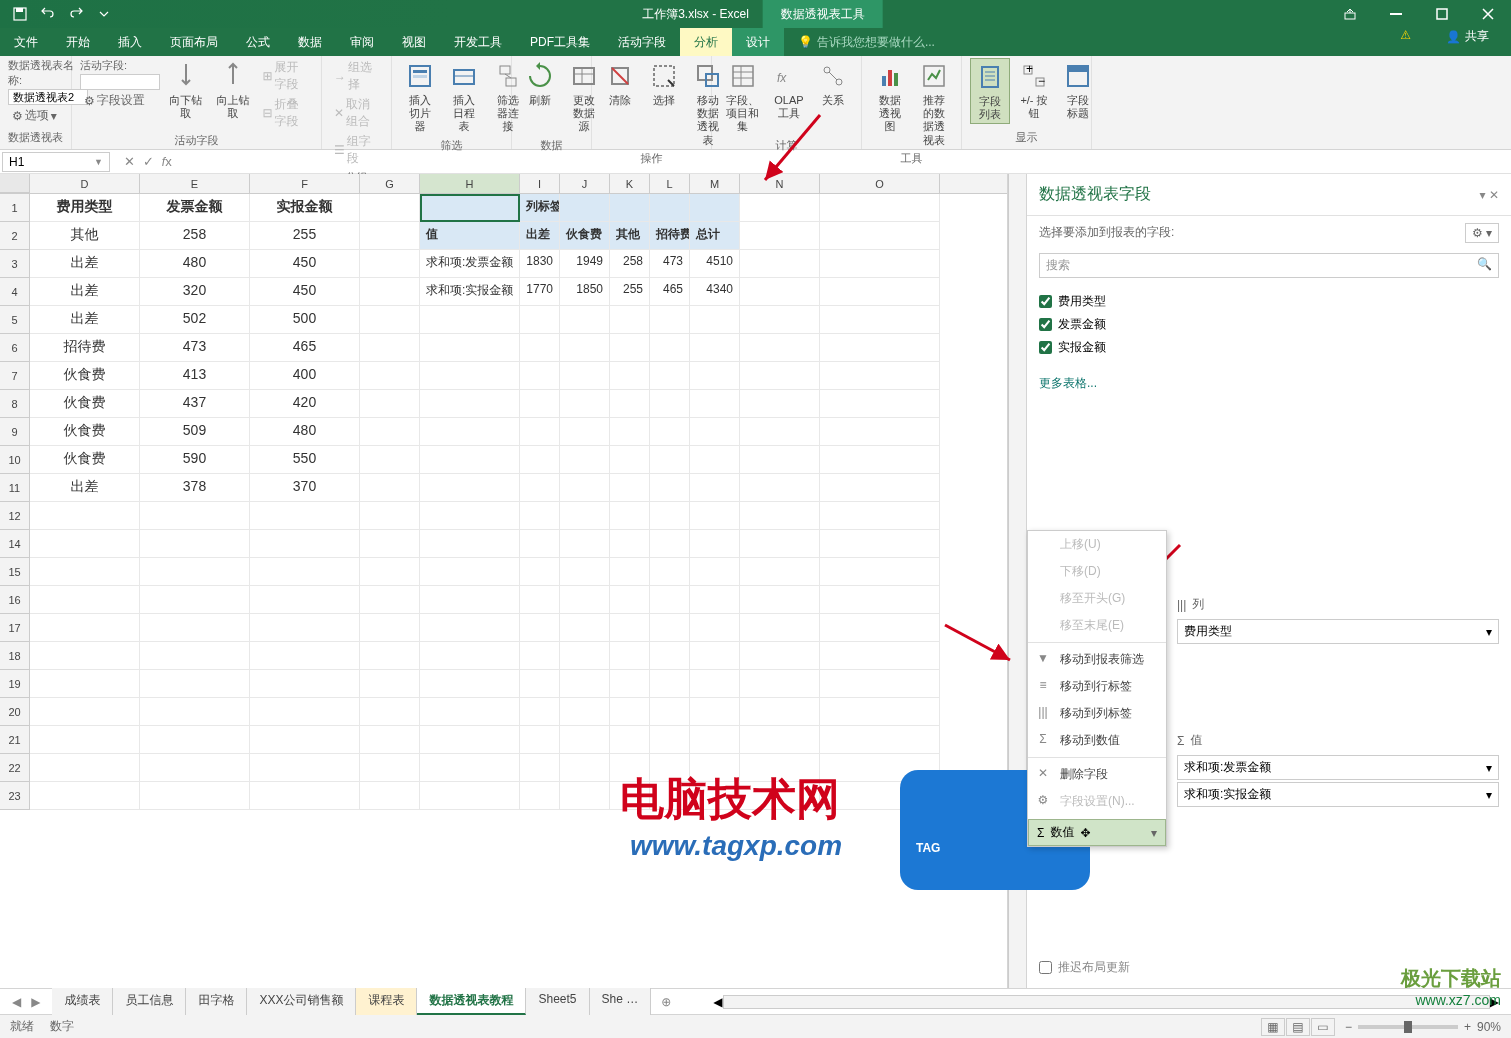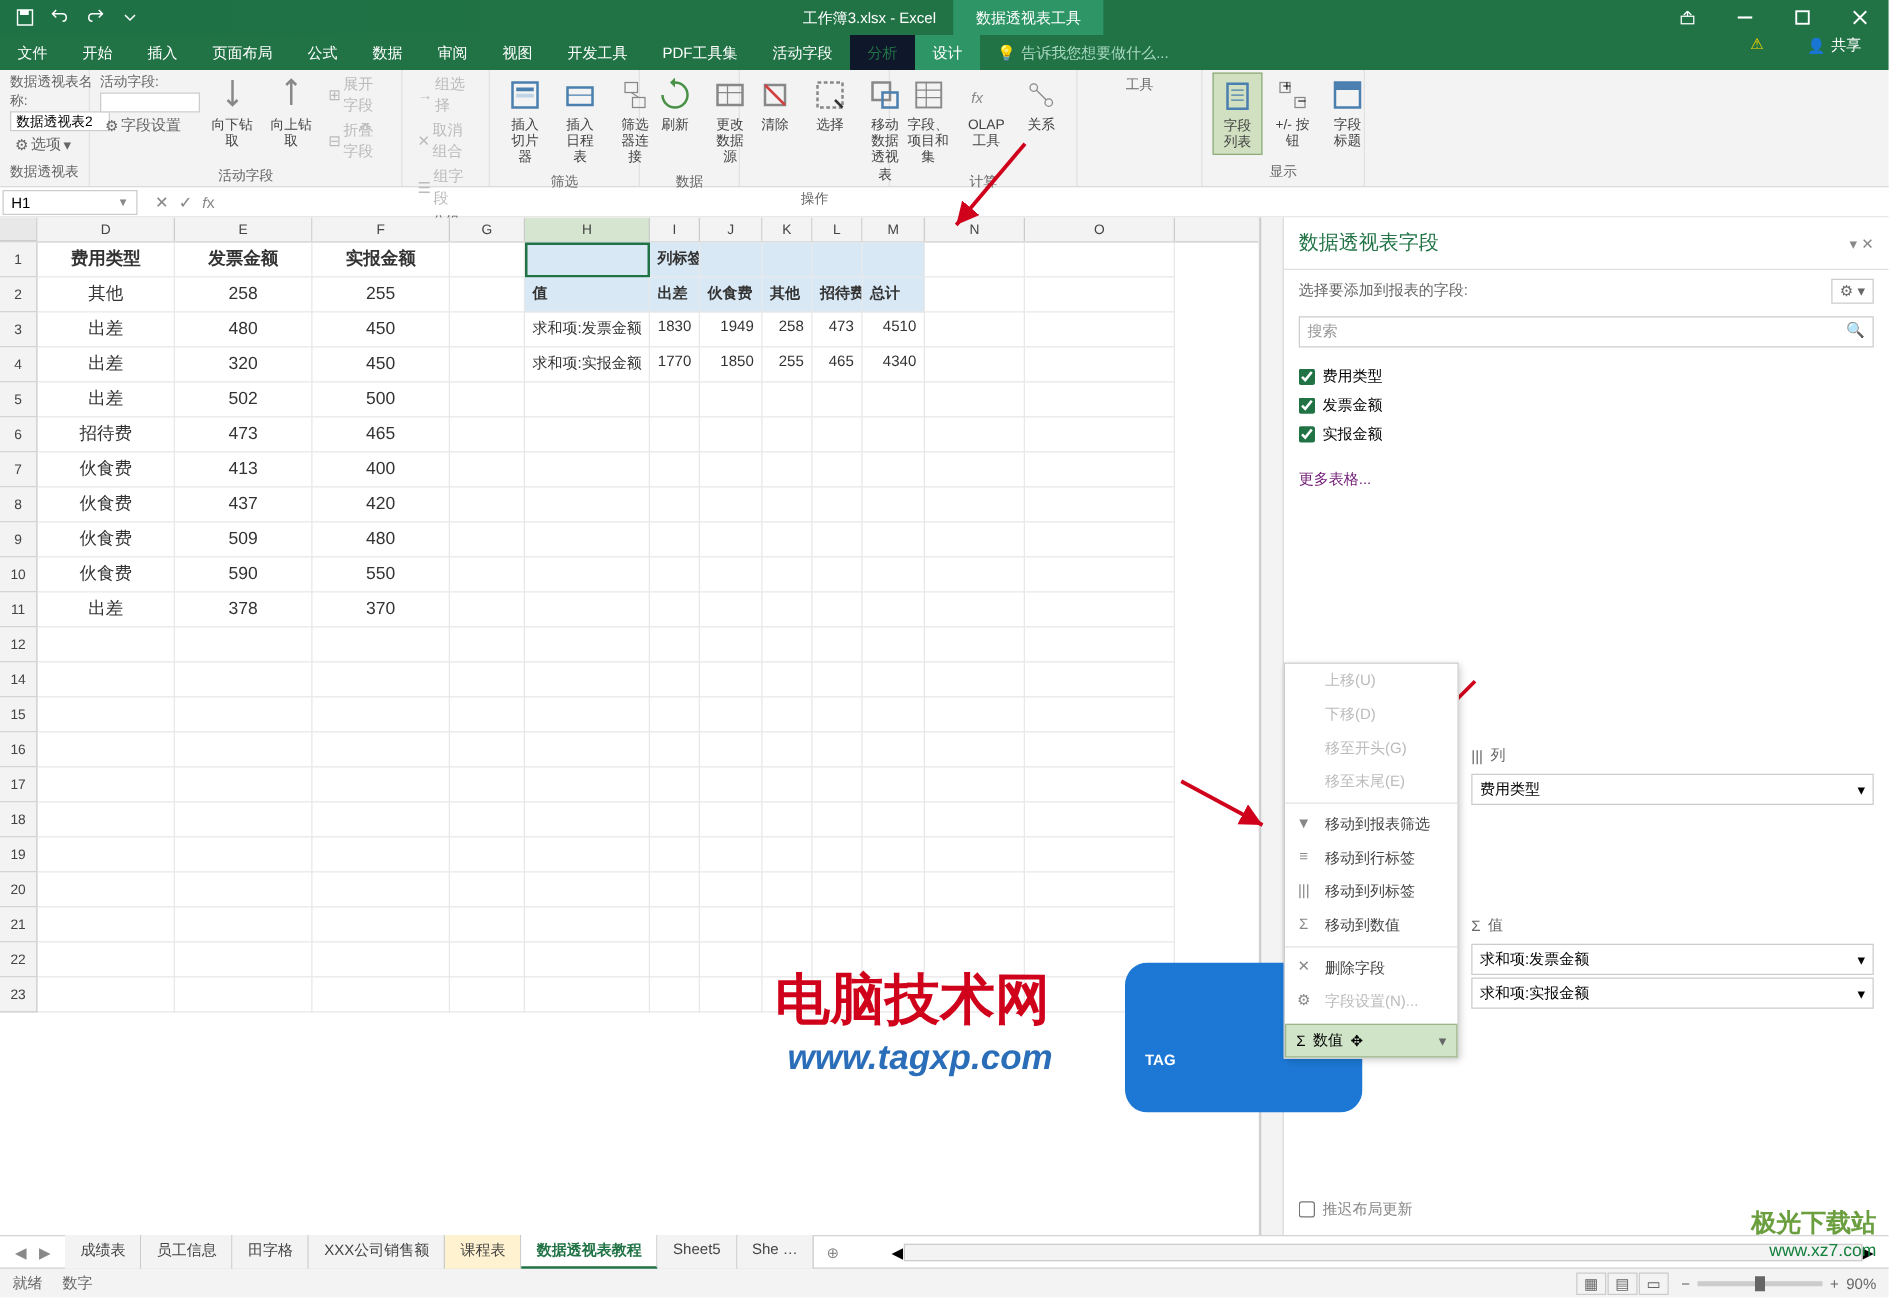--- a/index.html
+++ b/index.html
@@ -9,21 +9,21 @@
 .titlebar .qat-btn{width:24px;height:22px;display:flex;align-items:center;justify-content:center;cursor:pointer}
 .titlebar-center{position:absolute;left:50%;transform:translateX(-50%);display:flex;gap:0}
 .titlebar-title{padding:6px 14px;color:#fff}
 .titlebar-context{background:#2e9666;padding:6px 18px}
 .titlebar-right{position:absolute;right:0;display:flex}
 .win-btn{width:46px;height:28px;display:flex;align-items:center;justify-content:center;cursor:pointer}
 .tabs{height:28px;background:#217346;display:flex;align-items:stretch;color:#fff;position:relative}
 .tab{padding:0 14px;display:flex;align-items:center;cursor:pointer}
 .tab.active{background:#f3f3f3;color:#217346}
 .tab.context{background:#2e9666}
-.tab.context.active{background:#0f172a;color:#217346}
+.tab.context.active{background:#fef9c3;color:#217346}
 .tell-me{margin-left:14px;color:#a8d8c0;display:flex;align-items:center;gap:4px}
 .share{position:absolute;right:12px;color:#fff;display:flex;align-items:center;gap:4px;padding:0 10px}
 .warn-icon{position:absolute;right:100px;color:#ffd700;display:flex;align-items:center}
 .ribbon{height:94px;background:#f3f3f3;border-bottom:1px solid #d4d4d4;display:flex}
 .ribbon-group{border-right:1px solid #e1e1e1;padding:2px 8px;display:flex;flex-direction:column}
 .ribbon-group-content{flex:1;display:flex;align-items:flex-start;gap:4px}
 .ribbon-group-label{text-align:center;color:#666;font-size:11px;padding:2px 0}
 .ribbon-btn{display:flex;flex-direction:column;align-items:center;padding:2px 4px;cursor:pointer;min-width:40px}
 .ribbon-btn.active{background:#d0e0c0;border:1px solid #8fab7a}
 .ribbon-btn .icon{width:32px;height:32px;display:flex;align-items:center;justify-content:center}
@@ -58,21 +58,21 @@
 .pane-header{padding:10px 12px;display:flex;justify-content:space-between;align-items:center;border-bottom:1px solid #e1e1e1}
 .pane-title{font-size:16px;color:#217346}
 .pane-controls{display:flex;gap:2px}
 .pane-gear{border:1px solid #ccc;padding:2px 6px;cursor:pointer;color:#666}
 .pane-sub{padding:8px 12px;color:#666;font-size:12px}
 .pane-search{margin:4px 12px;border:1px solid #ccc;display:flex;padding:3px 6px;color:#999}
 .pane-search span:first-child{flex:1}
 .field-list{padding:8px 12px;flex:0 0 auto}
 .field-item{display:flex;align-items:center;gap:6px;padding:3px 0;font-size:13px}
 .field-item input{accent-color:#217346}
-.more-tables{padding:8px 12px;color:#701a75;cursor:pointer}
+.more-tables{padding:8px 12px;color:#0f766e;cursor:pointer}
 .context-menu{position:absolute;background:#fff;border:1px solid #ccc;box-shadow:2px 2px 6px rgba(0,0,0,0.2);z-index:100;min-width:140px}
 .menu-item{padding:5px 12px 5px 32px;position:relative;cursor:pointer;color:#444;font-size:12px}
 .menu-item.disabled{color:#bbb}
 .menu-item .mi-icon{position:absolute;left:8px;top:5px;color:#888;width:14px;text-align:center}
 .menu-sep{height:1px;background:#e1e1e1;margin:3px 0}
 .value-row{background:#d0e4c8;border:1px solid #9db68d;padding:4px 8px;display:flex;align-items:center;gap:6px;margin-top:4px}
 .value-row .vr-arrow{margin-left:auto;color:#666}
 .area-title{display:flex;align-items:center;gap:6px;color:#666;padding:4px 0}
 .area-item{border:1px solid #ccc;background:#fff;padding:3px 6px;display:flex;justify-content:space-between;align-items:center;margin:2px 0;font-size:12px}
 .defer{display:flex;align-items:center;gap:6px;padding:8px 0;color:#888;font-size:12px}
@@ -375,20 +375,41 @@
               <path d="M10 10 L18 18" stroke="#888"></path>
             </svg>
           </div>
           <div class="label">关系</div>
         </div>
     </div>
     <div class="ribbon-group-label">计算</div>
   </div>
 
   <div class="ribbon-group" style="width:100px">
+    <div class="ribbon-group-content">
+      <div class="ribbon-btn">
+          <div class="icon">
+            <svg width="28" height="28">
+              <rect x="6" y="14" width="4" height="10" fill="#4a7fb0"></rect>
+              <rect x="12" y="8" width="4" height="16" fill="#d04040"></rect>
+              <rect x="18" y="11" width="4" height="13" fill="#4a9148"></rect>
+            </svg>
+          </div>
+          <div class="label">数据透视图</div>
+        </div>
+      <div class="ribbon-btn">
+          <div class="icon">
+            <svg width="28" height="28">
+              <rect x="4" y="4" width="20" height="20" fill="none" stroke="#888" stroke-width="1.5"></rect>
+              <path d="M8 18 L12 12 L16 16 L20 8" stroke="#4a9148" fill="none" stroke-width="2"></path>
+            </svg>
+          </div>
+          <div class="label">推荐的数据透视表</div>
+        </div>
+    </div>
     <div class="ribbon-group-label">工具</div>
   </div>
 
   <div class="ribbon-group" style="width:130px">
     <div class="ribbon-group-content">
       <div class="ribbon-btn active">
           <div class="icon">
             <svg width="28" height="28">
               <rect x="6" y="4" width="16" height="20" fill="none" stroke="#4a7fb0" stroke-width="2"></rect>
               <path d="M9 9 H19 M9 13 H19 M9 17 H19" stroke="#4a7fb0"></path>

